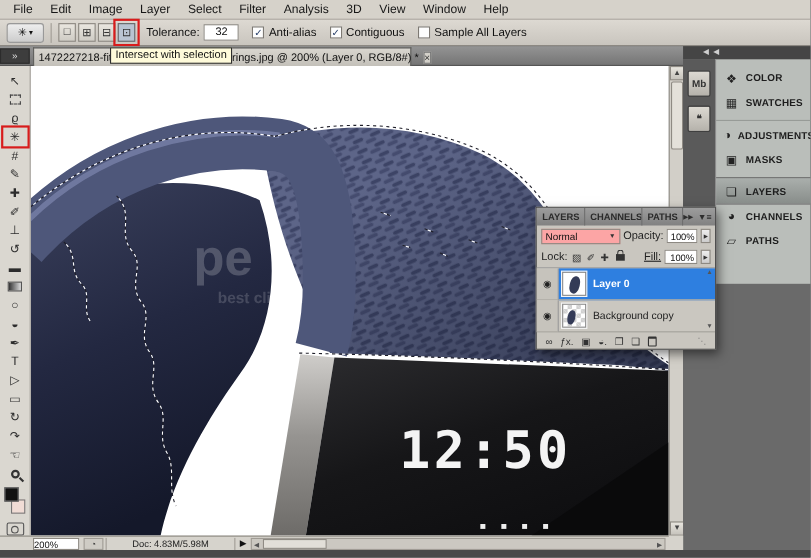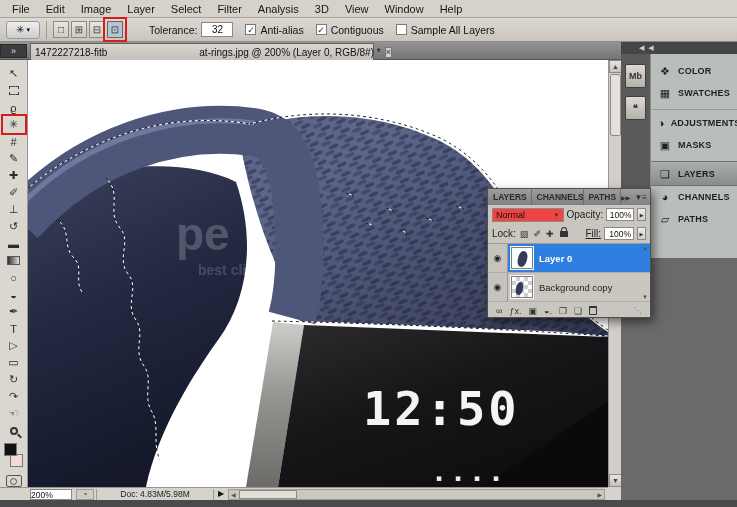--- a/index.html
+++ b/index.html
@@ -12,21 +12,21 @@
   .menu-item { padding:0 8px; font-size:11px; color:#161616; cursor:default; }
 
   
   #optionsbar { position:absolute; left:0; top:18px; width:737px; height:24px; background:linear-gradient(#ddd9d2,#c9c5be); border-bottom:1px solid #8f8b84; display:flex; align-items:center; }
   #tool-preset { margin-left:6px; width:34px; height:18px; border:1px solid #999; border-radius:3px; background:linear-gradient(#eee,#ccc); display:flex; align-items:center; justify-content:center; gap:2px; font-size:10px; }
   .vsep { width:1px; height:18px; background:#a09c94; margin:0 6px; }
   #modes { display:flex; gap:2px; }
   .mode { width:16px; height:17px; border:1px solid #8d8982; background:linear-gradient(#e9e6df,#cfccc5); display:flex; align-items:center; justify-content:center; font-size:10px; color:#333; }
   .mode.pressed { background:#b9c4d2; border-color:#666; position:relative; }
   .mode.pressed::after { content:""; position:absolute; left:-5px; top:-5px; right:-5px; bottom:-5px; border:2px solid #d81c1c; }
-  .opt-label { font-size:10.5px; margin:0 4px 0 26px; }
+  .opt-label { font-size:10.5px; margin:0 4px 0 10px; }
   #tolerance-input { width:32px; height:15px; border:1px solid #8d8982; background:#fff; font-size:10px; text-align:center; line-height:14px; }
   .chk { display:flex; align-items:center; gap:4px; margin-left:12px; }
   .chk .box { width:11px; height:11px; border:1px solid #7d7973; background:#fdfdfd; font-size:9px; line-height:10px; text-align:center; color:#223a66; }
   .chk .lbl { font-size:10.5px; }
   #refine-edge { margin-left:14px; height:18px; padding:0 10px; border:1px solid #8d8982; border-radius:3px; background:linear-gradient(#f0ede6,#cfccc5); font-size:10.5px; }
 
   
   #tabbar { position:absolute; left:0; top:42px; width:621px; height:18px; background:linear-gradient(#949494,#757575); border-bottom:1px solid #555; }
   #tab-overflow { position:absolute; left:0; top:2px; width:27px; height:14px; background:#3d3d3d; color:#e0e0e0; font-size:9px; text-align:center; line-height:13px; border:1px solid #2c2c2c; }
   #doctab { position:absolute; left:30px; top:1px; width:344px; height:17px; background:linear-gradient(#d9d6cf,#c3c0b9); border:1px solid #62625f; border-bottom:none; display:flex; align-items:center; padding:0 4px; font-size:10px; white-space:nowrap; }
@@ -73,21 +73,21 @@
   .dock-item.div-above { border-top:1px solid #979b97; margin-top:5px; padding-top:1px; height:25px; }
   .dock-item.selected { background:linear-gradient(#aaafac,#888d8a); border-top:1px solid #6f6f6f; border-bottom:1px solid #6f6f6f; }
 
   
   #layerspanel { position:absolute; left:487px; top:188px; width:164px; height:130px; background:#c9c6bf; border:1px solid #4f4f4f; box-shadow:3px 4px 9px rgba(0,0,0,.5); z-index:40; font-size:9px; }
   #lp-tabs { height:16px; background:linear-gradient(#9d9d9d,#818181); display:flex; }
   .lp-tab { height:16px; line-height:16px; padding:0 5px; font-size:8.5px; font-weight:bold; color:#2a2a2a; border-right:1px solid #6e6e6e; overflow:hidden; white-space:nowrap; }
   .lp-tab:nth-child(2) { max-width:52px; }
   #lp-tabbtns { margin-left:auto; display:flex; align-items:center; gap:4px; padding-right:3px; font-size:6px; color:#2e2e2e; }
   .lp-row { height:19px; display:flex; align-items:center; padding:0 4px; gap:3px; }
-  .lp-select { width:76px; height:14px; background:#ef4444; border:1px solid #8d8982; display:flex; align-items:center; font-size:9px; padding:0 3px; }
+  .lp-select { width:76px; height:14px; background:#fca5a5; border:1px solid #8d8982; display:flex; align-items:center; font-size:9px; padding:0 3px; }
   .lp-select .arr { margin-left:auto; font-size:6px; color:#333; }
   .lp-lab { font-size:10px; color:#222; }
   .lp-val { width:30px; height:13px; background:#fff; border:1px solid #8d8982; text-align:right; padding-right:2px; font-size:8.5px; line-height:12px; }
   .lp-spin { width:9px; height:13px; border:1px solid #8d8982; background:linear-gradient(#eee,#ccc); font-size:5px; text-align:center; line-height:12px; color:#333; }
   .lock-ic { font-size:9px; color:#333; margin:0 1px; }
   .padlock { display:inline-block; width:8px; height:6px; background:#333; position:relative; margin-left:2px; }
   .padlock::before { content:""; position:absolute; left:1px; top:-4px; width:4px; height:4px; border:1.5px solid #333; border-bottom:none; border-radius:3px 3px 0 0; }
   #lp-list { height:58px; background:#cac7c0; border-top:1px solid #999; position:relative; }
   .layer-row { height:29px; display:flex; align-items:stretch; }
   .layer-row .eye-cell { width:20px; border-right:1px solid #9a9a9a; border-bottom:1px solid #b0ada6; display:flex; align-items:center; justify-content:center; font-size:9px; color:#222; background:#c6c3bc; flex:0 0 auto; }
@@ -175,20 +175,21 @@
 
   <div id="tabbar">
     <div id="tab-overflow">»</div>
     <div id="doctab">
       <span>1472227218-fitb</span>
       <span class="gap"></span>
       <span>at-rings.jpg @ 200% (Layer 0, RGB/8#) *</span>
       <span id="tab-close">×</span>
     </div>
   </div>
+  <div id="tooltip">Intersect with selection</div>
 
   <div id="toolbox">
     <div style="display:flex;flex-direction:column;align-items:center;">
 
         <div class="tool">
           <span>↖</span>
         </div>
 
         <div class="tool">
           <span class="marquee-css"></span>

